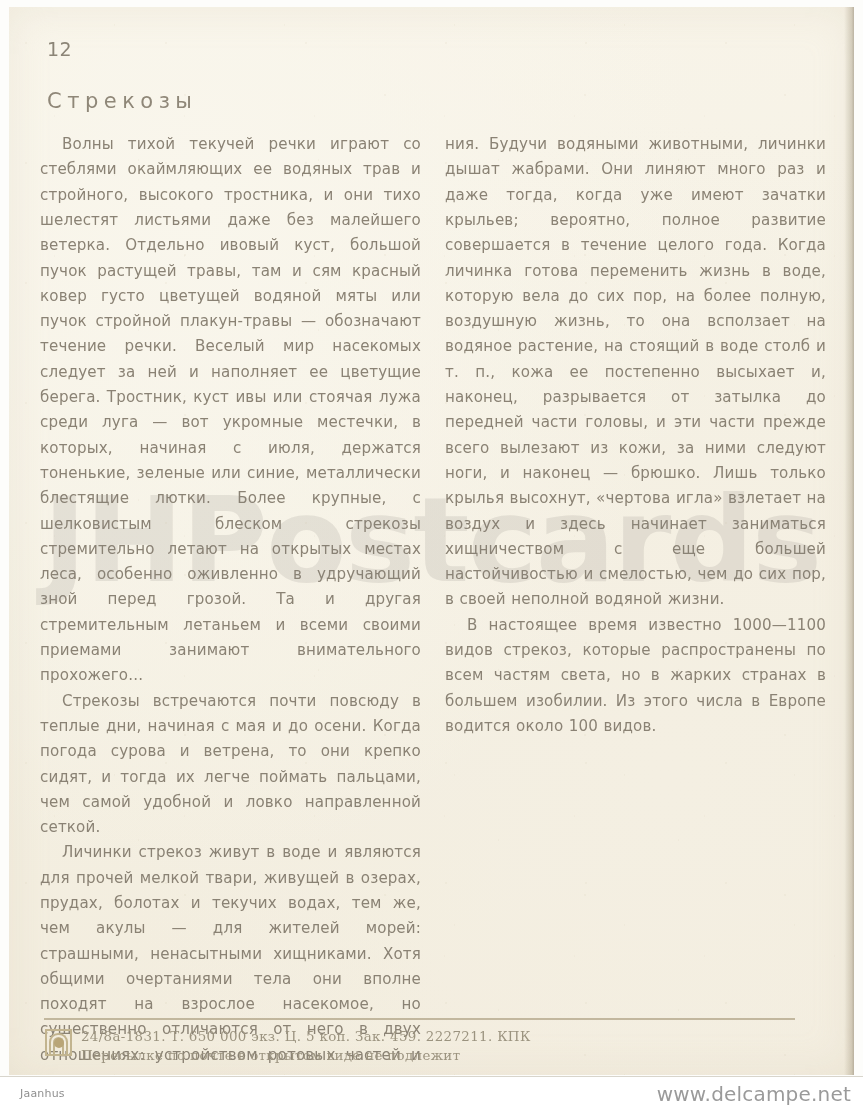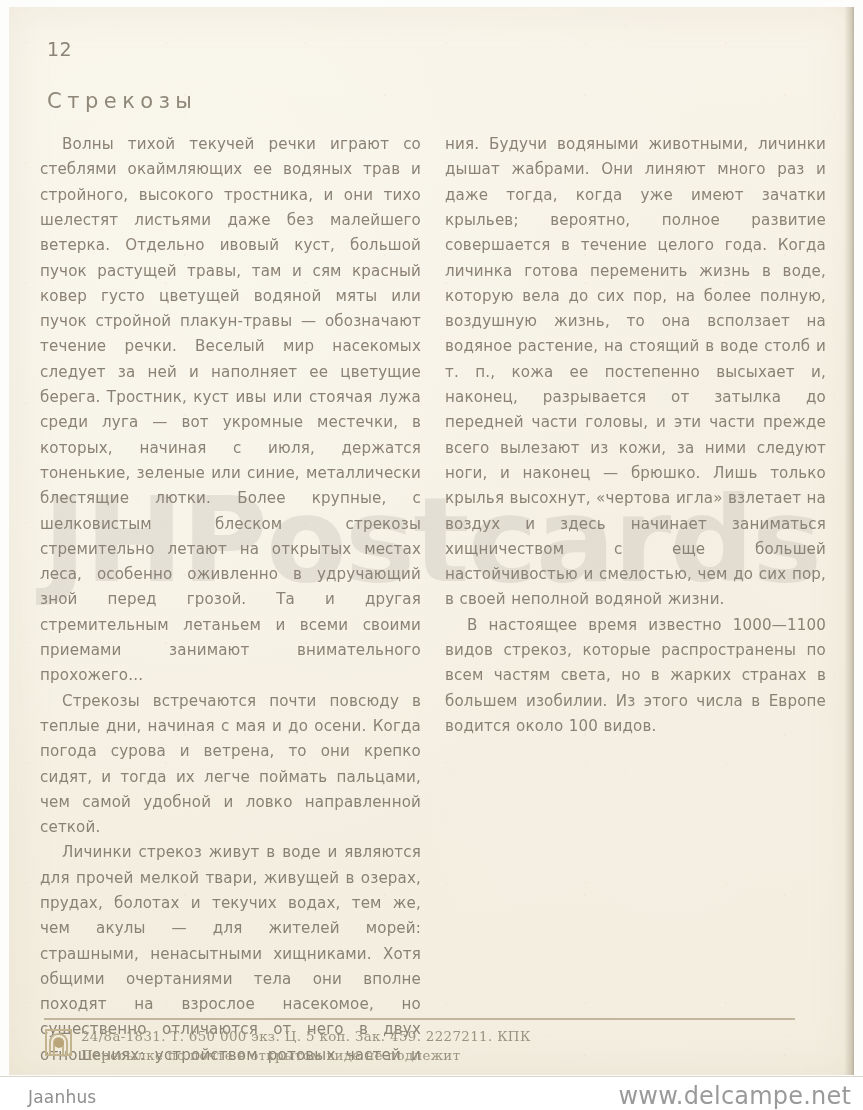--- a/index.html
+++ b/index.html
@@ -218,31 +218,31 @@
   #bottombar .hairline {
     position: absolute;
     left: 0;
     top: 0;
     width: 863px;
     height: 1px;
     background: #d8d5cc;
   }
   #credit {
     position: absolute;
-    left: 28px;
+    left: 20px;
     top: 11px;
-    font-size: 17px;
+    font-size: 11px;
     color: #8f8f8f;
     letter-spacing: 0.2px;
   }
   #delcampe {
     position: absolute;
     right: 12px;
     top: 6px;
-    font-size: 24px;
+    font-size: 20px;
     color: #9a9a9a;
     letter-spacing: 0.2px;
     font-weight: 400;
     text-align: center;
   }
 </style>
 </head>
 <body>
 
 <div id="scan">

